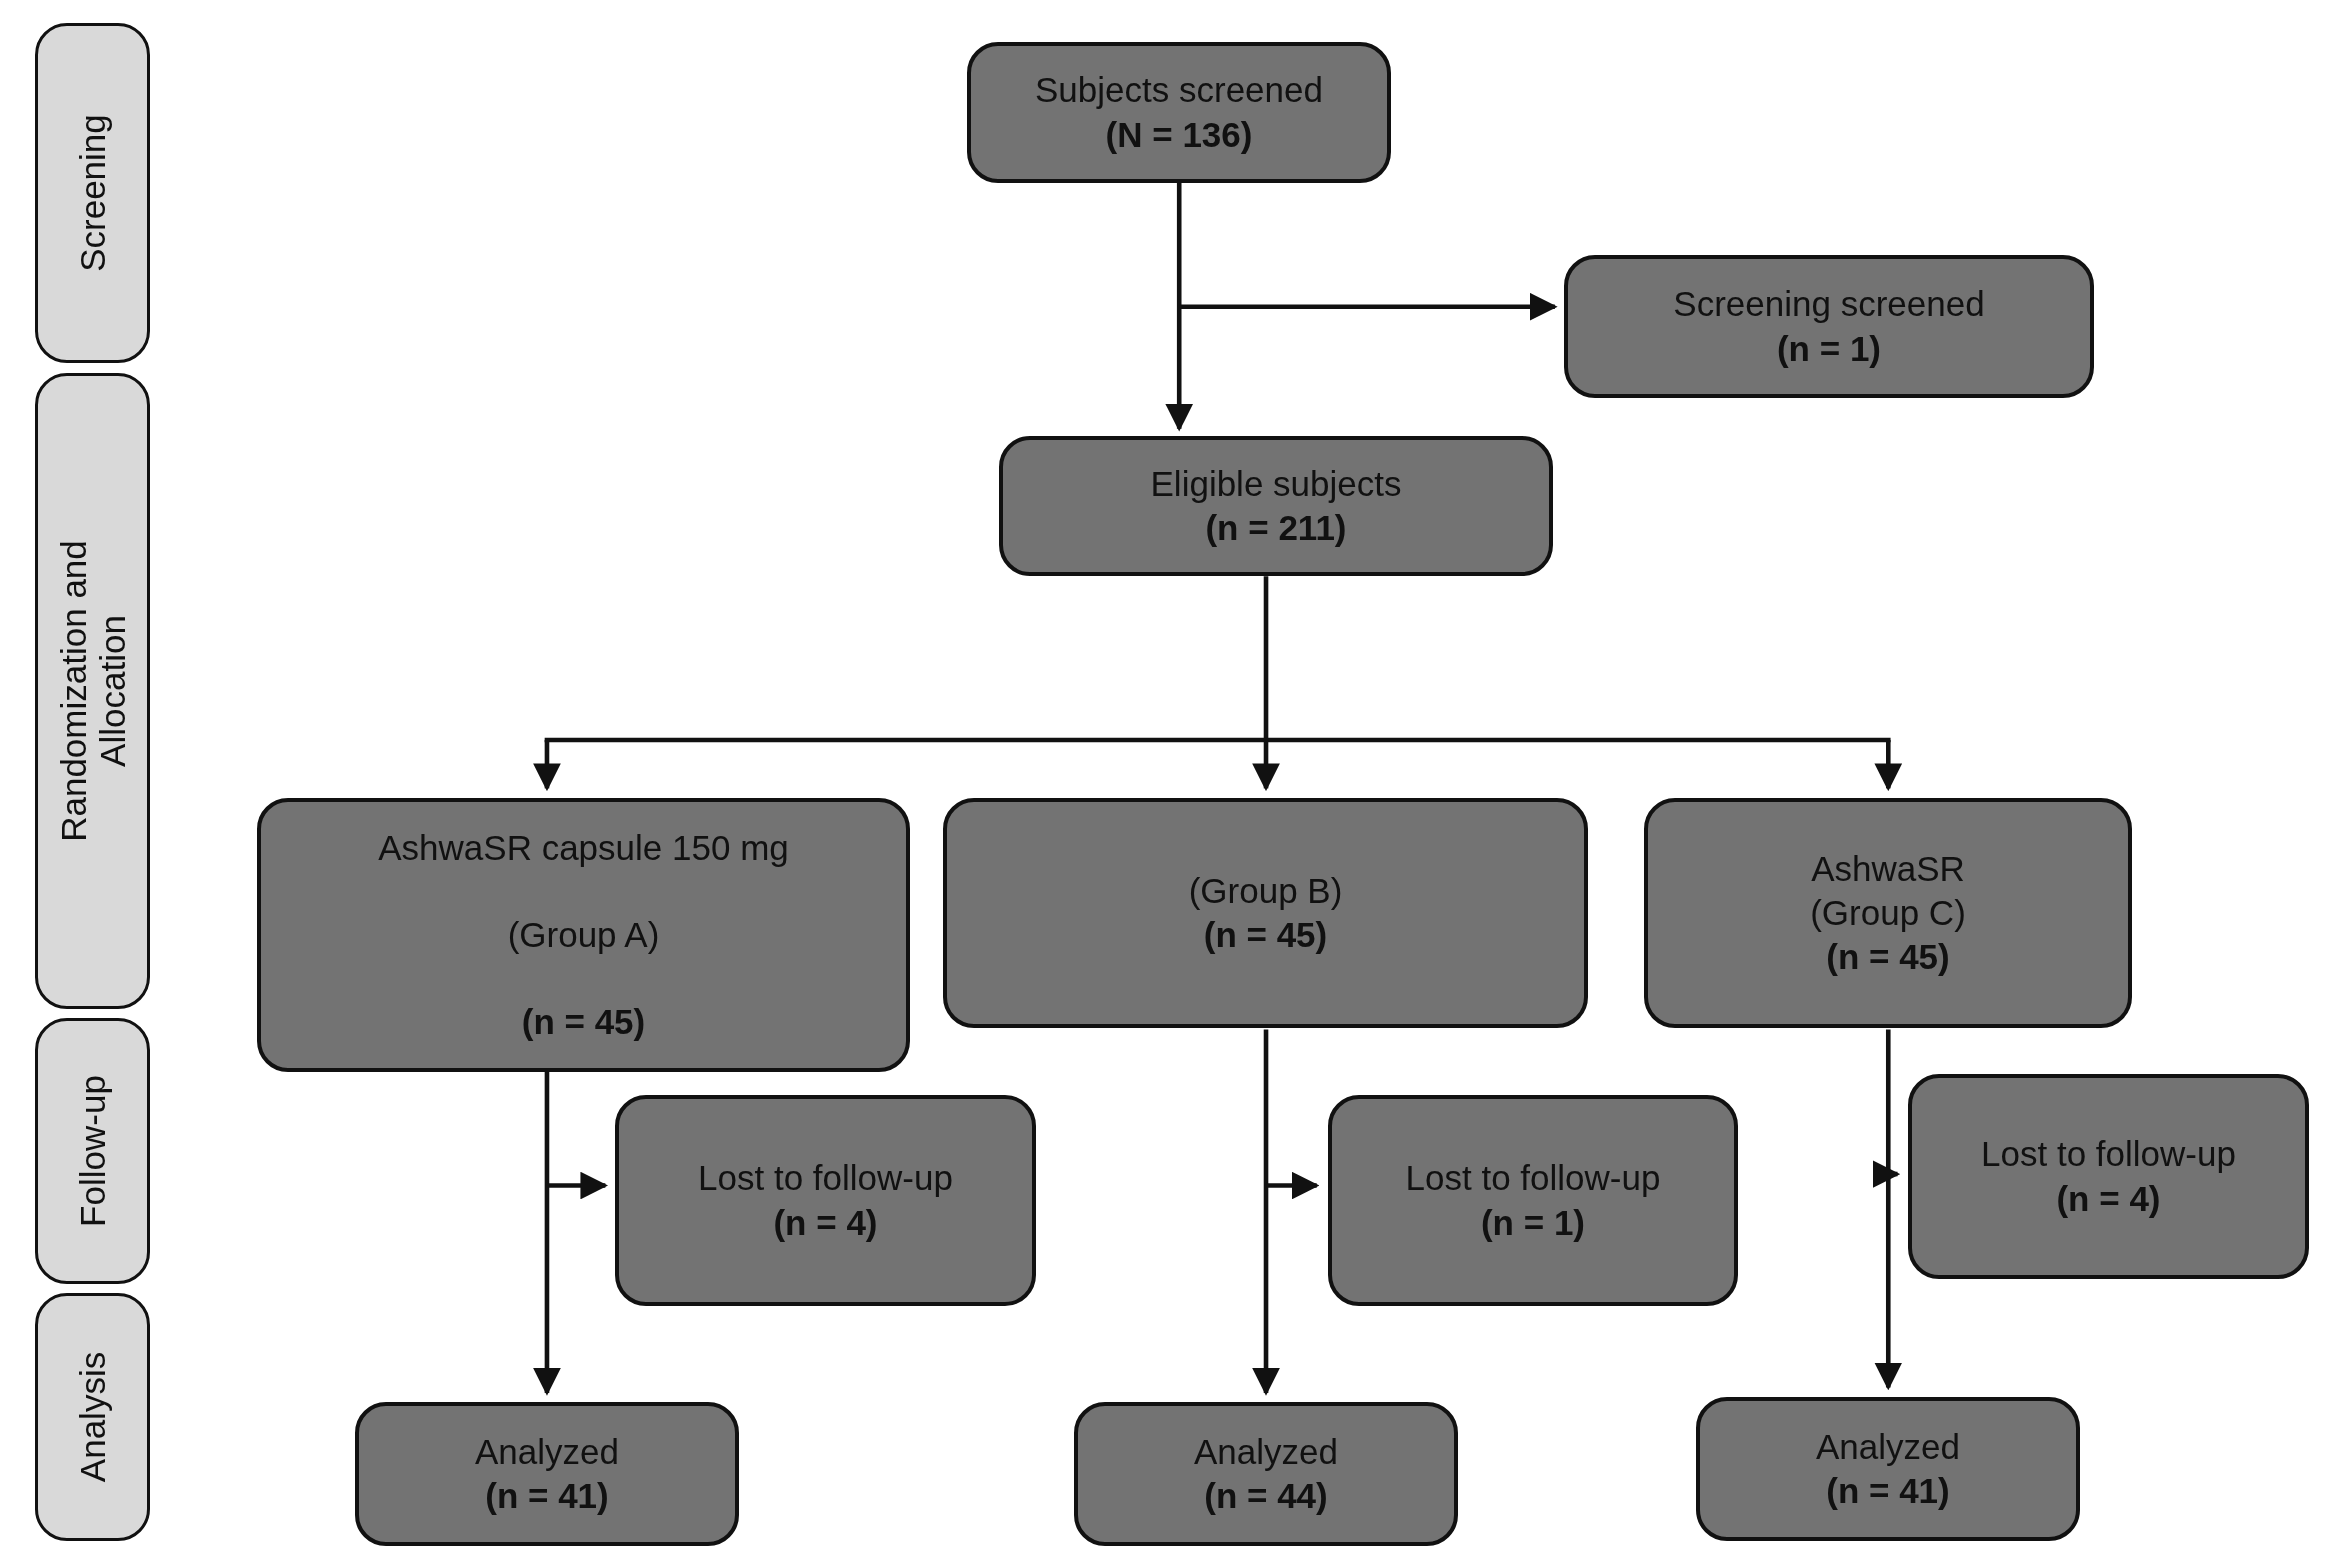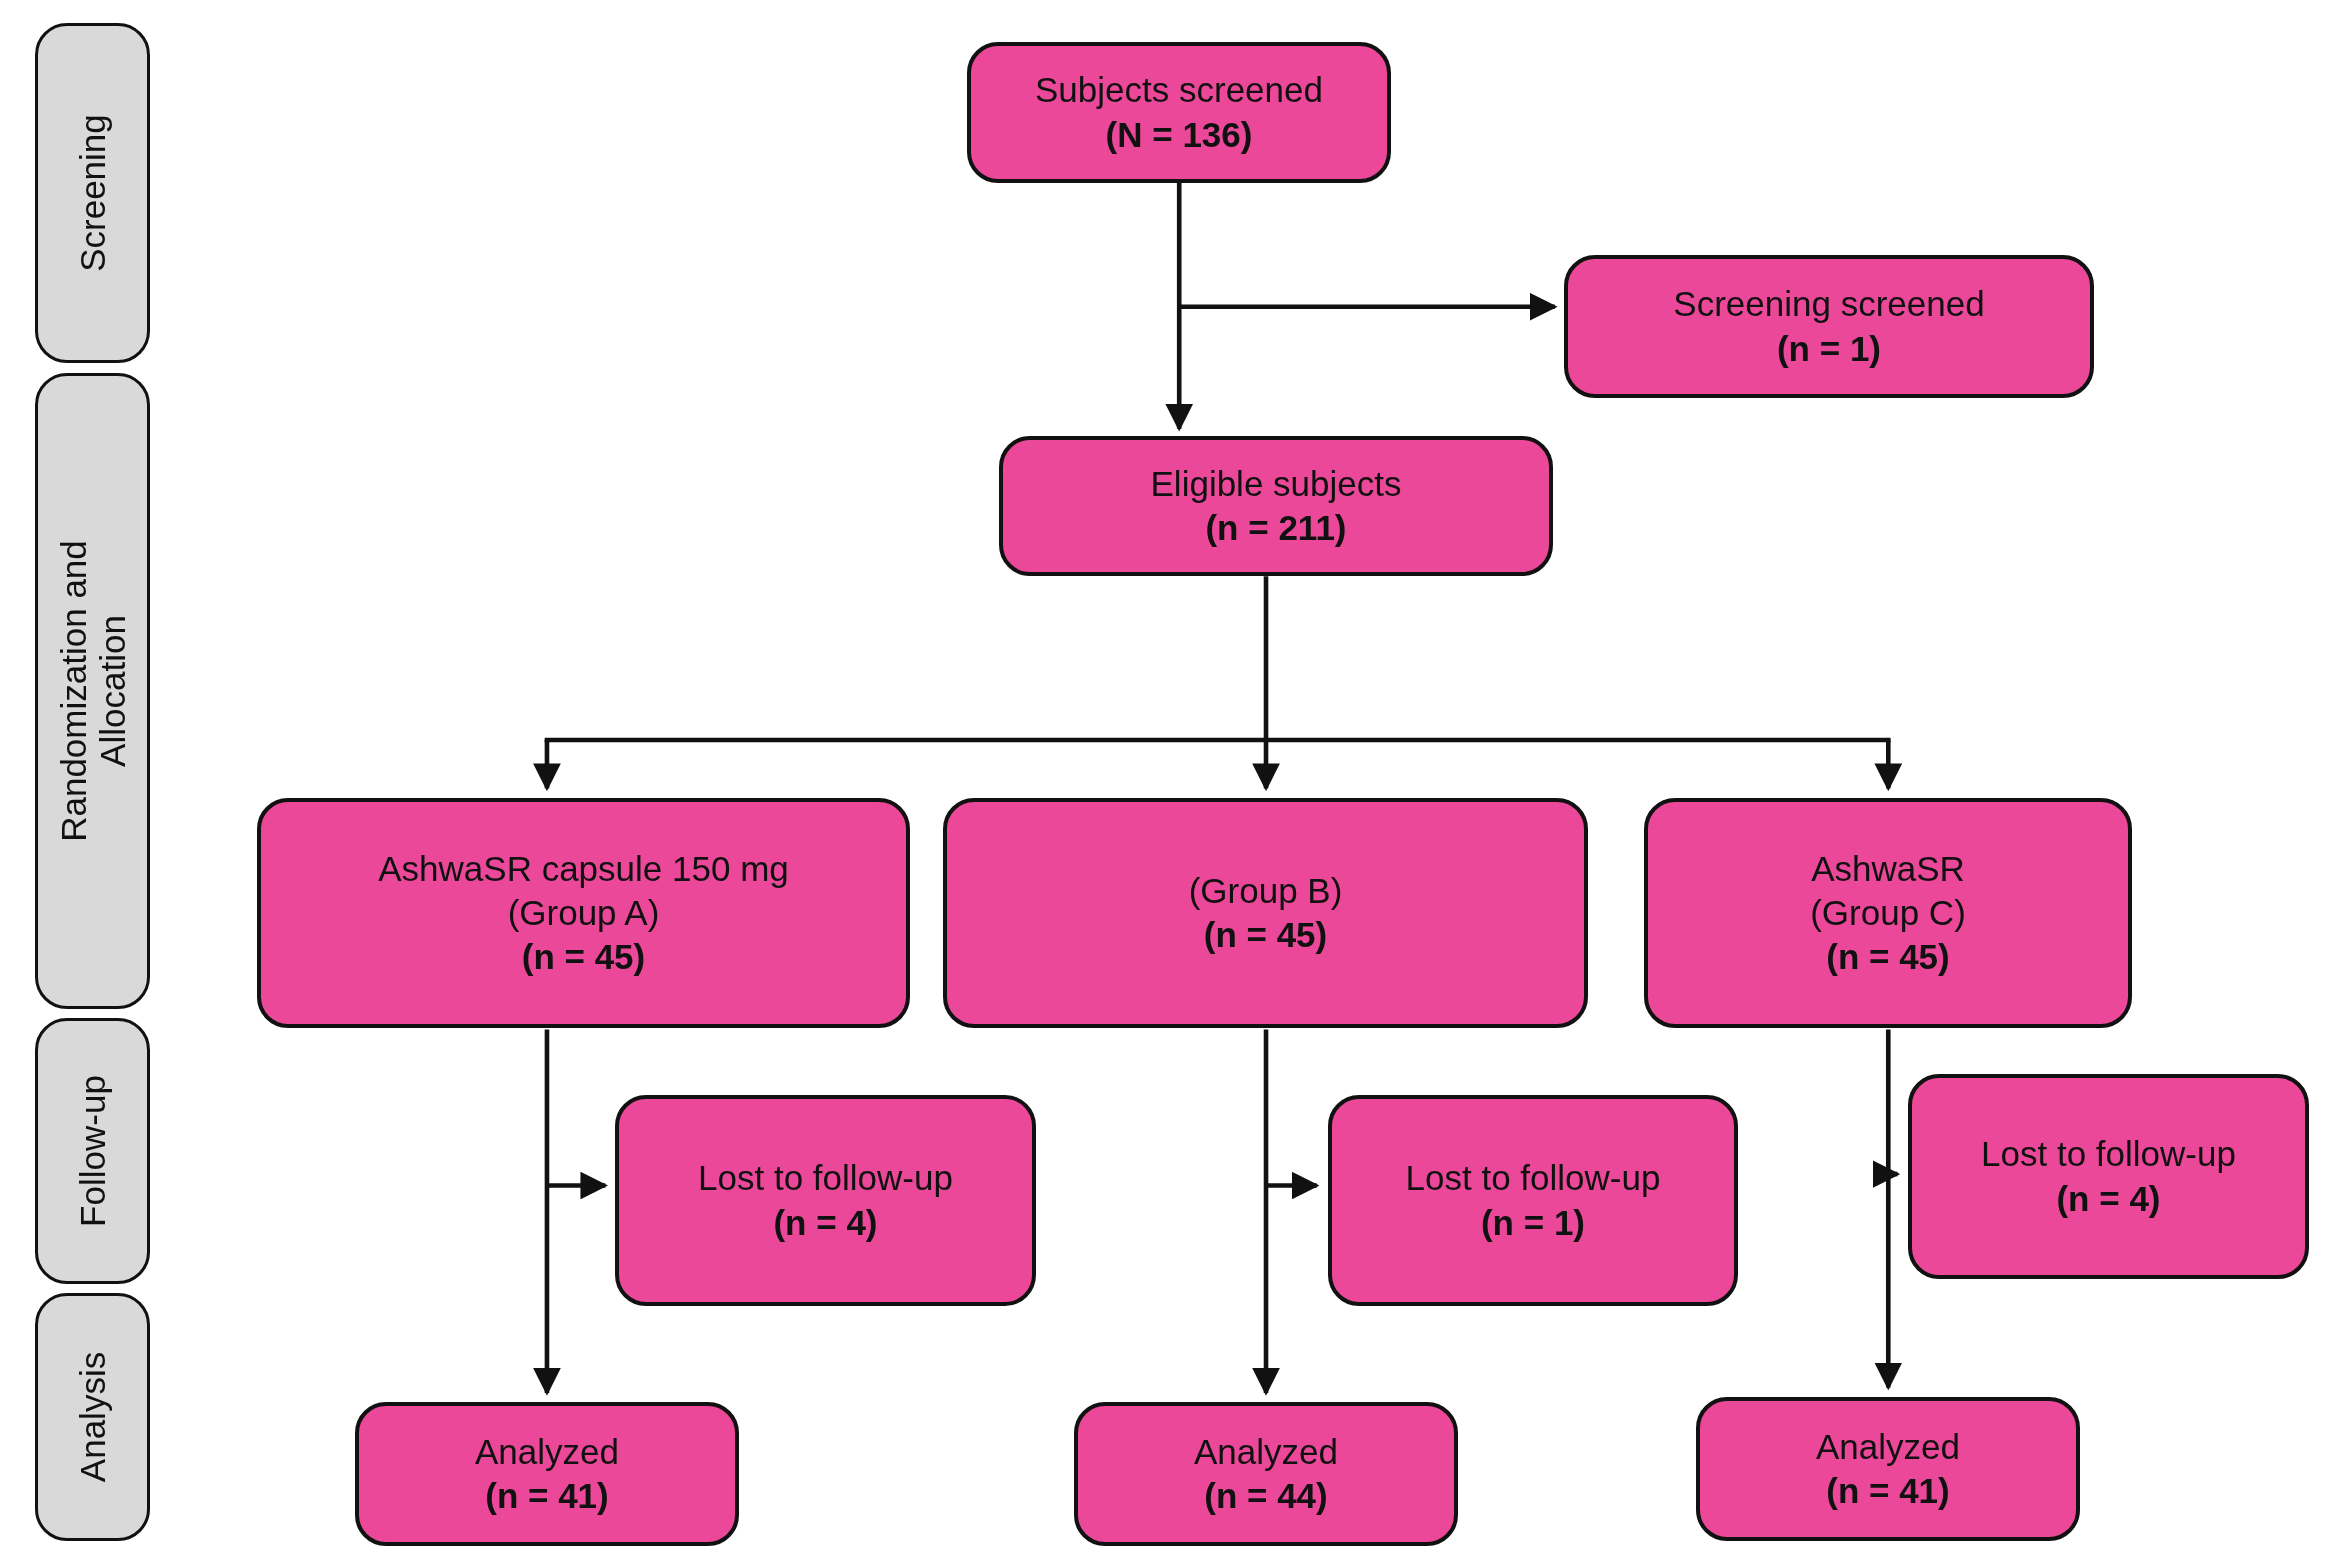--- a/index.html
+++ b/index.html
@@ -28,21 +28,21 @@
     white-space:pre-line;
     font-size:35px;
     line-height:1.12;
     color:#111111;
     display:block;
   }
   
   .node{
     position:absolute;
     box-sizing:border-box;
-    background:#ec4899;
+    background:#737373;
     border:4.6px solid #111111;
     border-radius:31px;
     display:flex;
     flex-direction:column;
     align-items:center;
     justify-content:center;
     text-align:center;
     font-size:35px;
     line-height:1.26;
     padding:6.1px 10.8px;
@@ -122,21 +122,21 @@
   <div class="node" style="left:1564px;top:255px;width:530px;height:143px;">
     <span>Screening screened</span>
     <span class="em">(n = 1)</span>
   </div>
 
   <div class="node" style="left:999px;top:436px;width:554px;height:140px;">
     <span>Eligible subjects</span>
     <span class="em">(n = 211)</span>
   </div>
 
-  <div class="node" style="left:257px;top:798px;width:653px;height:230px;">
+  <div class="node" style="left:257px;top:798px;width:653px;height:274px;gap:43px;">
     <span>AshwaSR capsule 150 mg</span>
     <span>(Group A)</span>
     <span class="em">(n = 45)</span>
   </div>
   <div class="node" style="left:943px;top:798px;width:645px;height:230px;">
     <span>(Group B)</span>
     <span class="em">(n = 45)</span>
   </div>
   <div class="node" style="left:1644px;top:798px;width:488px;height:230px;">
     <span>AshwaSR</span>

